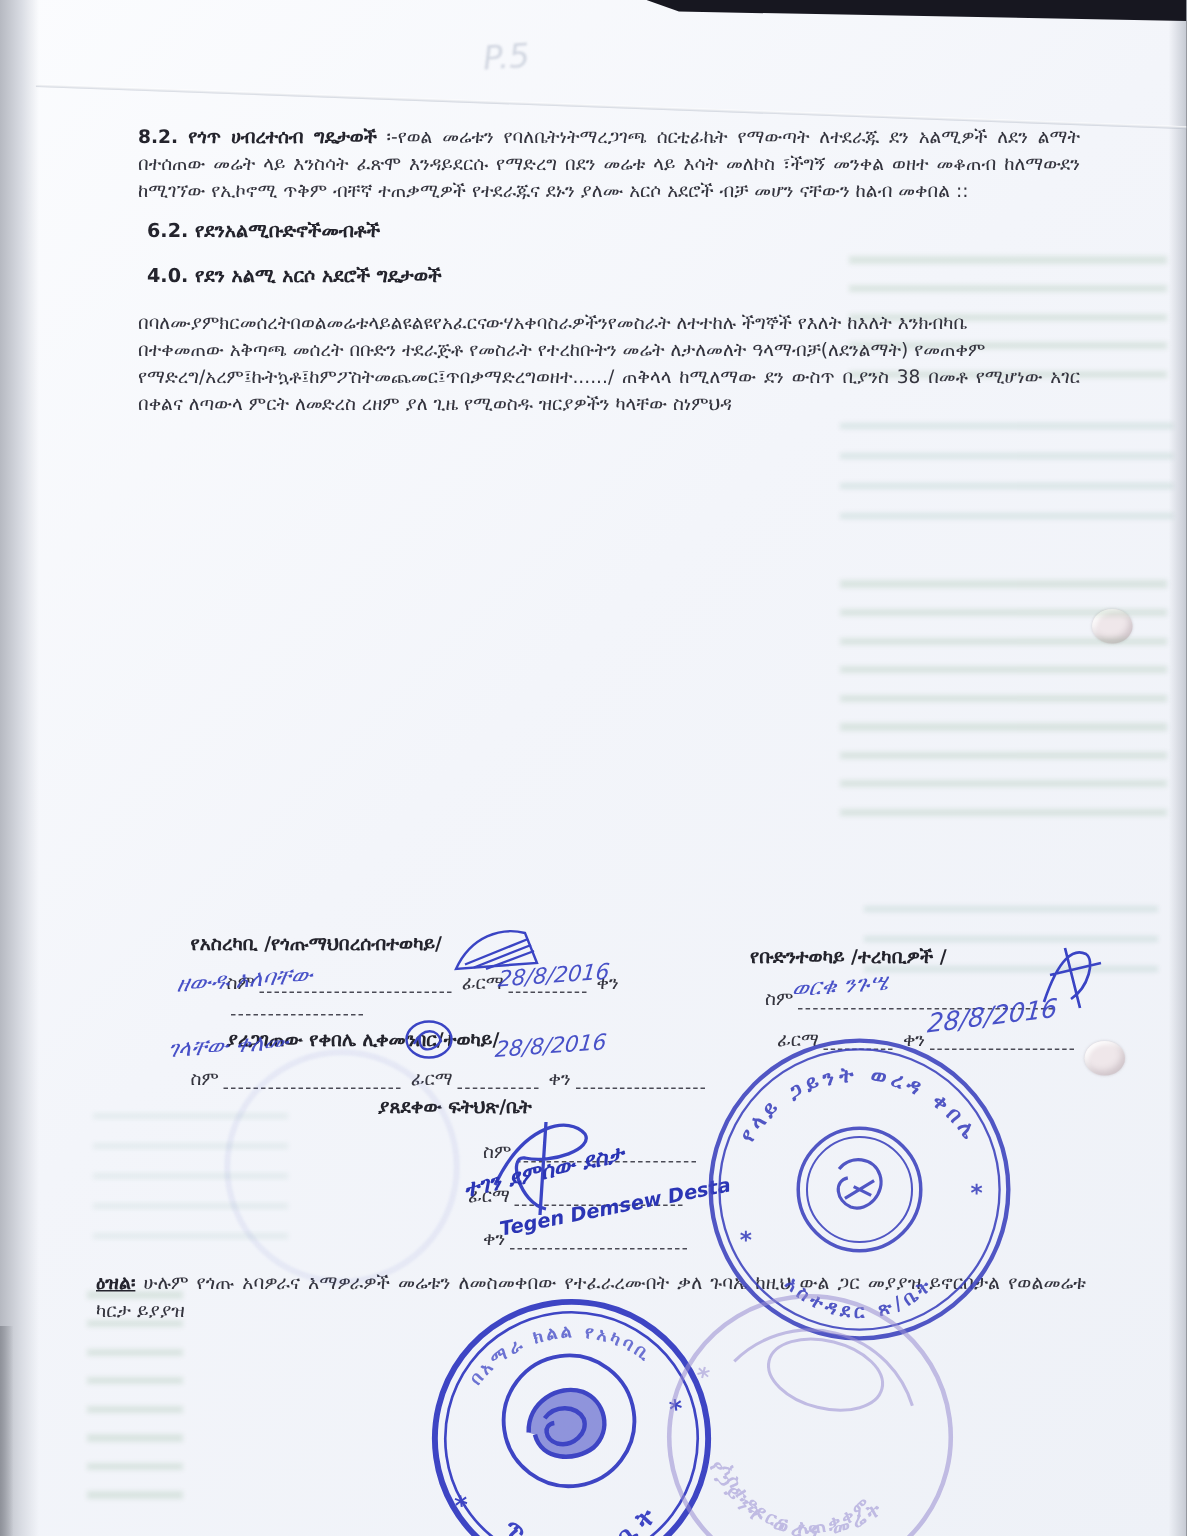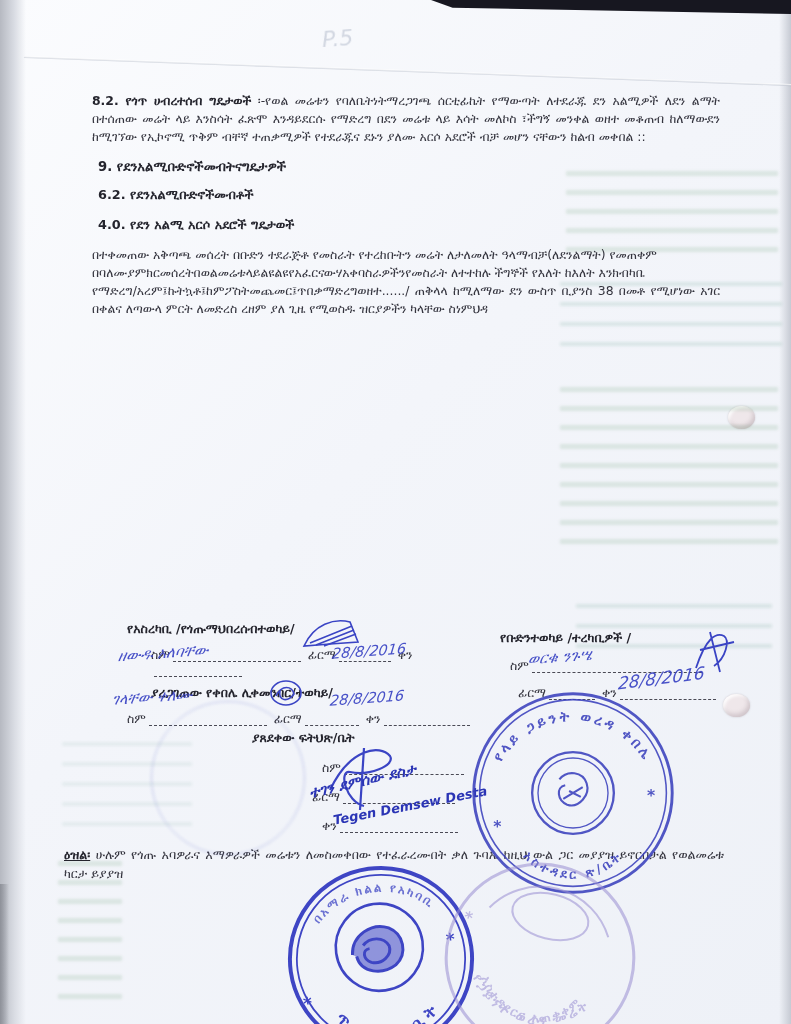--- a/index.html
+++ b/index.html
@@ -24,21 +24,21 @@
   .pencil-note{position:absolute;left:322px;top:26px;font-size:22px;font-style:italic;
     color:rgba(140,152,176,.35);filter:blur(.6px);transform:rotate(-4deg);}
   .hole{position:absolute;width:27px;height:23px;border-radius:50%;background:#efe7ea;
     box-shadow:inset -2px -3px 4px rgba(120,100,110,.25), inset 2px 2px 3px rgba(255,255,255,.9), 0 0 2px rgba(150,140,150,.4);}
   
   .bleed{position:absolute;opacity:.45;filter:blur(1.7px);
     background:repeating-linear-gradient(to bottom,rgba(108,158,116,0) 0 5px,rgba(108,158,116,.40) 5px 10px,rgba(108,158,116,0) 10px 19px);}
   .bleed.teal{background:repeating-linear-gradient(to bottom,rgba(86,148,128,0) 0 6px,rgba(86,148,128,.35) 6px 10px,rgba(86,148,128,0) 10px 20px);}
   
   .main{position:absolute;left:92px;top:82px;width:628px;font-size:12.4px;line-height:18px;text-align:justify;}
-  .para{margin:10px 0 10px 0;}
+  .para{margin:0 0 10px 0;}
   .hd{font-weight:bold;color:#24242d;}
   h3.hd{font-size:13.2px;margin:12px 0 10px 6px;}
   h4.hd{font-size:12.8px;margin:10px 0 12px 6px;}
   .pline{margin:0;}
   
   .abs{position:absolute;}
   .sig-title{font-weight:bold;font-size:12.6px;color:#24242d;}
   .lbl{font-size:12.4px;}
   .dl{display:inline-block;border-bottom:1.4px dashed #4a4a55;height:12px;vertical-align:bottom;margin:0 3px;}
   .hand{position:absolute;color:#3a44c4;font-style:italic;white-space:nowrap;
@@ -68,26 +68,25 @@
   <div class="bleed" style="left:566px;top:166px;width:212px;height:92px;"></div>
   <div class="bleed teal" style="left:560px;top:276px;width:222px;height:74px;"></div>
   <div class="bleed" style="left:560px;top:382px;width:218px;height:172px;"></div>
   <div class="bleed teal" style="left:576px;top:598px;width:196px;height:56px;"></div>
   <div class="bleed" style="left:58px;top:856px;width:64px;height:150px;"></div>
   <div class="bleed teal" style="left:62px;top:736px;width:130px;height:96px;opacity:.28;"></div>
 
   <div class="main">
     <p class="para"><span class="hd">8.2. የጎጥ ሀብረተሰብ ግዴታወች</span> <span>፡-የወል መሬቱን የባለቤትነትማረጋገጫ ሰርቲፊኬት የማውጣት ለተደራጁ ደን አልሚዎች ለደን ልማት በተሰጠው መሬት ላይ እንስሳት ፈጽሞ እንዳይደርሱ የማድረግ በደን መሬቱ ላይ እሳት መለኮስ ፣ችግኝ መንቀል ወዘተ መቆጠብ ከለማውደን ከሚገኘው የኢኮኖሚ ጥቅም ብቸኛ ተጠቃሚዎች የተደራጁና ደኑን ያለሙ አርሶ አደሮች ብቻ መሆን ናቸውን ከልብ መቀበል ::</span></p>
 
-    <h3 class="hd">9. የደንአልሚቡድኖችመብትናግዴታዎች</h3>
     <h4 class="hd">6.2. የደንአልሚቡድኖችመብቶች</h4>
 
     <h4 class="hd">4.0. የደን አልሚ አርሶ አደሮች ግዴታወች</h4>
+    <p class="pline">በባለሙያምክርመሰረትበወልመሬቱላይልዩልዩየአፈርናውሃአቀባስራዎችንየመስራት ለተተከሉ ችግኞች የእለት ከእለት እንክብካቤ</p>
     <p class="pline">በተቀመጠው አቅጣጫ መሰረት በቡድን ተደራጅቶ የመስራት የተረከቡትን መሬት ለታለመለት ዓላማብቻ(ለደንልማት) የመጠቀም</p>
-    <p class="pline">በባለሙያምክርመሰረትበወልመሬቱላይልዩልዩየአፈርናውሃአቀባስራዎችንየመስራት ለተተከሉ ችግኞች የእለት ከእለት እንክብካቤ</p>
     <p class="pline" style="margin-bottom:12px;">የማድረግ/አረም፤ኩትኳቶ፤ከምፖስትመጨመር፤ጥበቃማድረግወዘተ....../ ጠቅላላ ከሚለማው ደን ውስጥ ቢያንስ 38 በመቶ የሚሆነው አገር በቀልና ለጣውላ ምርት ለመድረስ ረዘም ያለ ጊዜ የሚወስዱ ዝርያዎችን ካላቸው ስነምህዳ</p>
 
   </div>
 
   <div class="abs" style="left:92px;top:621px;width:370px;margin-left:35px;">
     <div class="sig-title">የአስረካቢ /የጎጡማህበረሰብተወካይ/</div>
     <div style="margin:10px 0 0 24px;" class="lbl">
       <span>ስም</span><span class="dl" style="width:128px;"></span>
       <span>ፊርማ</span><span class="dl" style="width:52px;"></span>
       <span>ቀን</span><span class="dl" style="width:88px;"></span>

